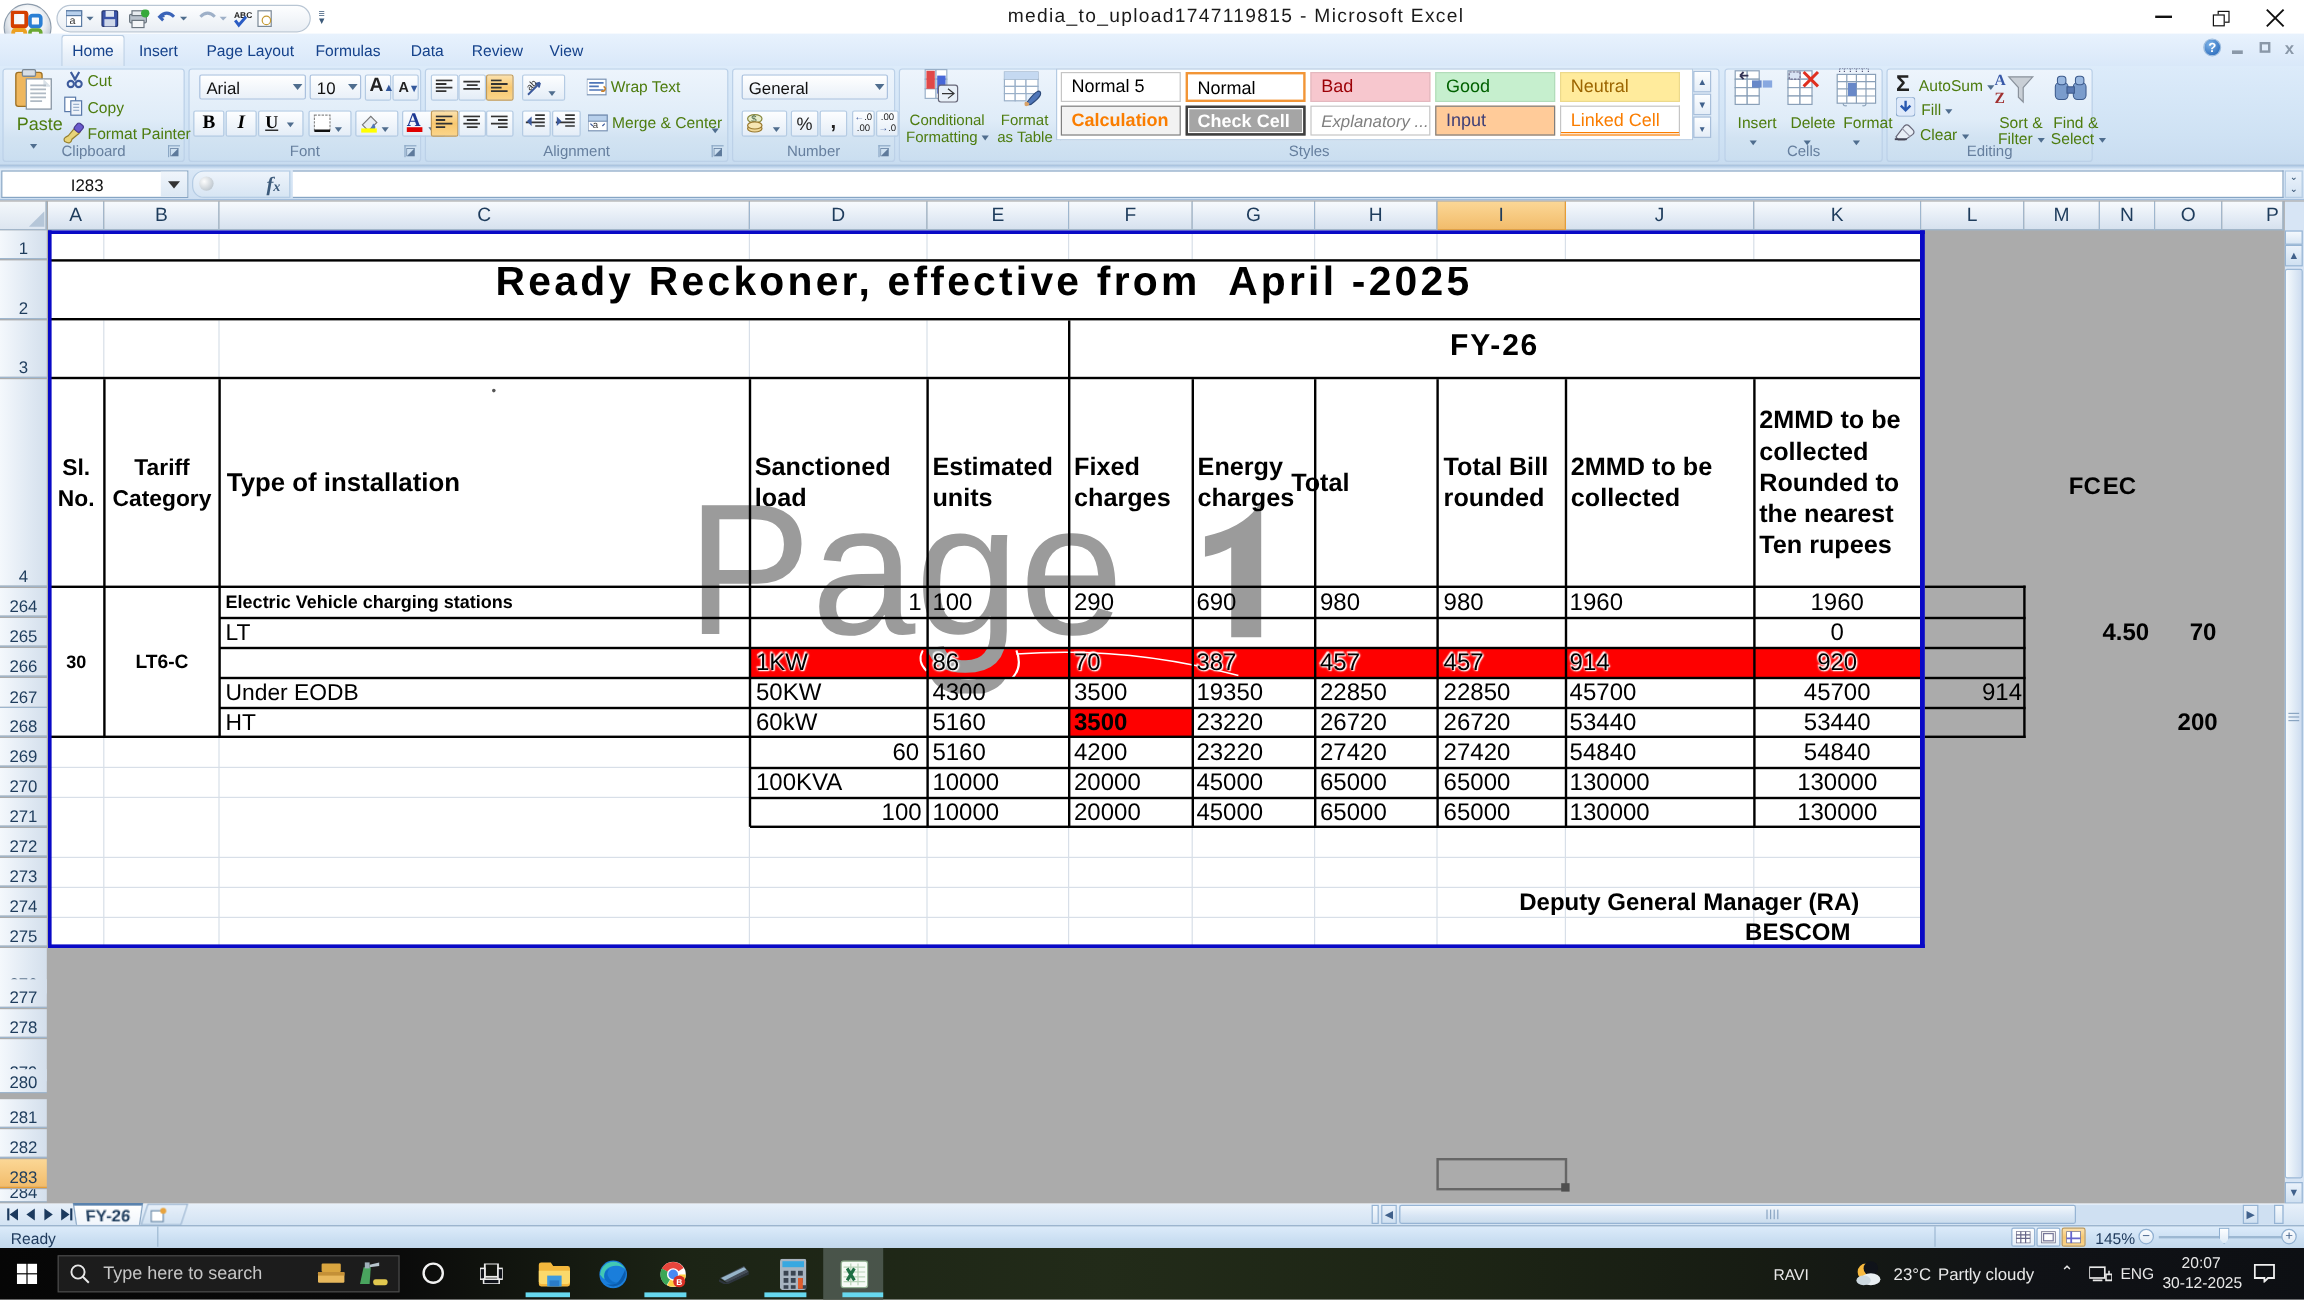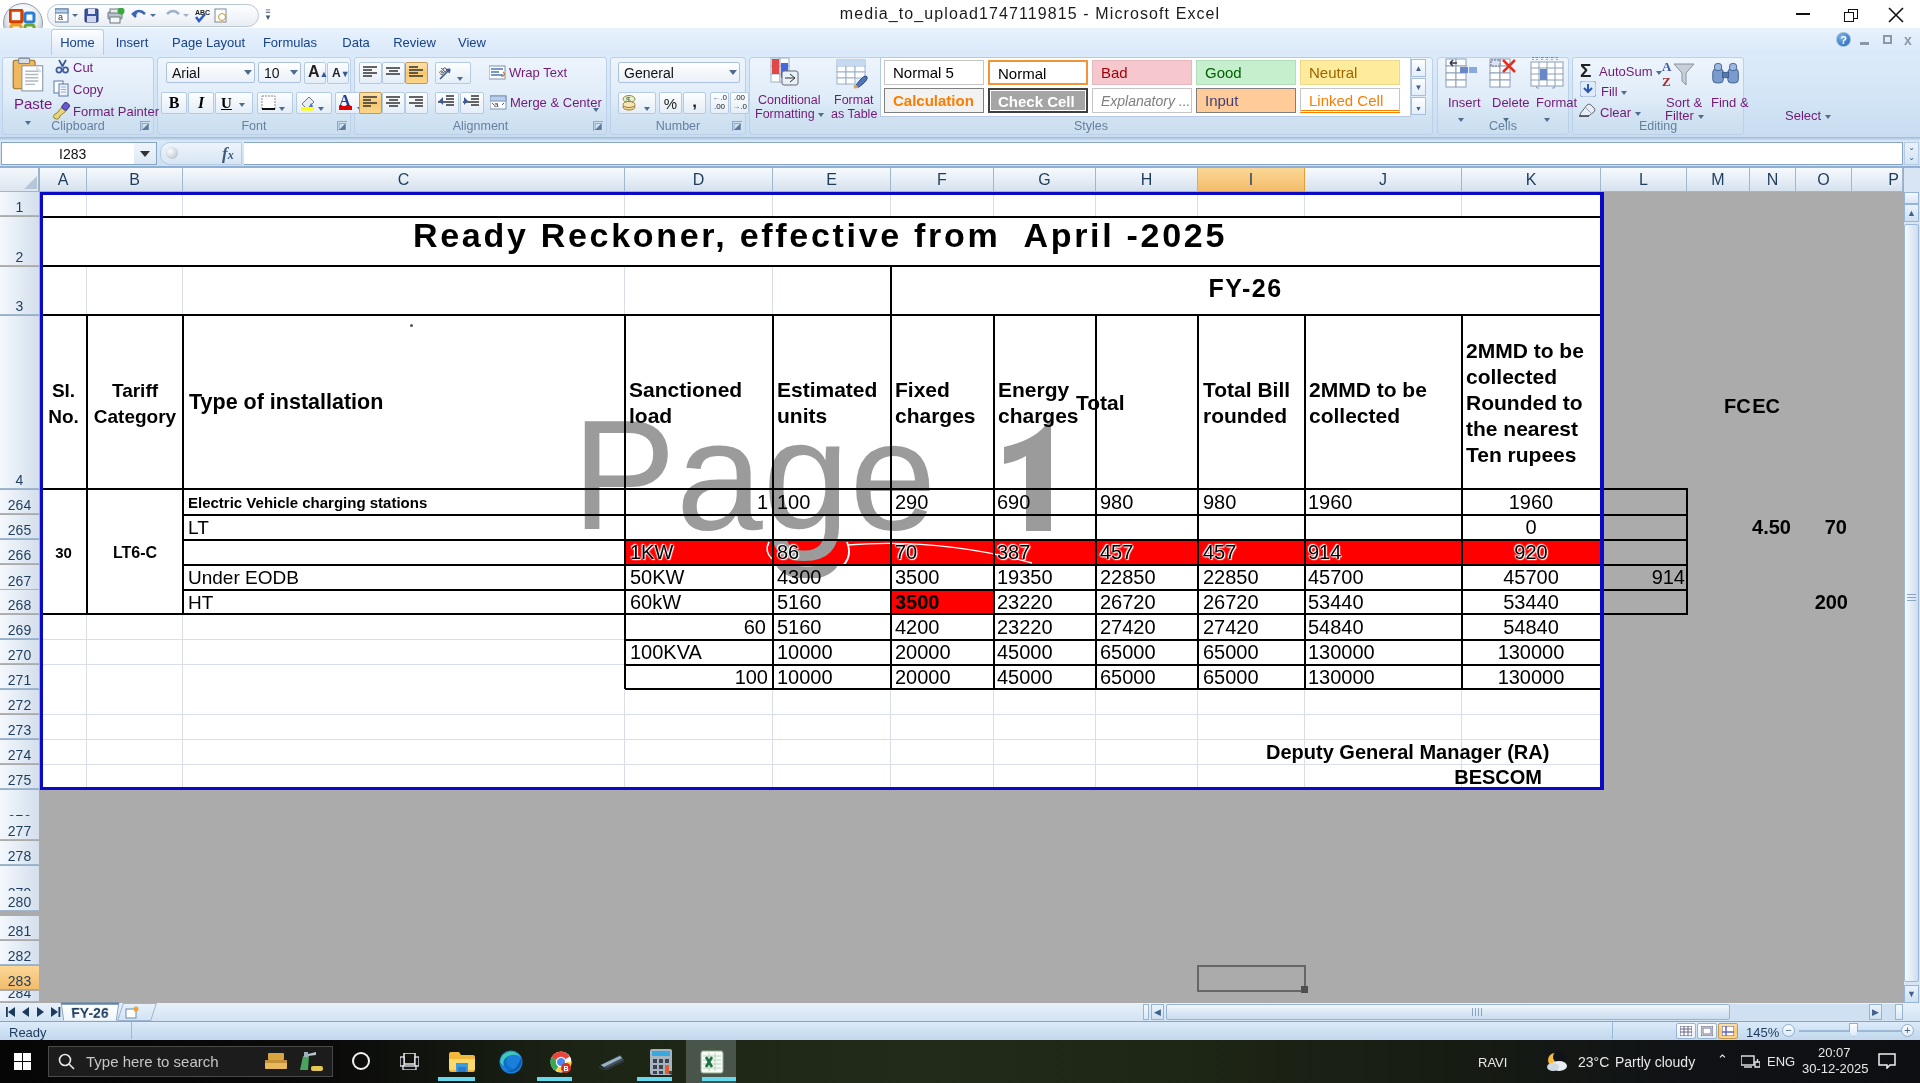--- a/index.html
+++ b/index.html
@@ -12,21 +12,21 @@
 
 #tabrow{left:0;top:28px;width:1920px;height:27px;background:linear-gradient(#e8f2fd,#d9e8f9)}
 .rtab{top:31px;height:24px;line-height:24px;font-size:13px;color:#15428b;text-align:center;white-space:nowrap}
 #hometab{left:51px;top:29px;width:53px;height:26px;background:linear-gradient(#fdfeff,#e9f1fa 60%,#dfeaf6);border:1px solid #b9cde2;border-bottom:none;border-radius:3px 3px 0 0;line-height:25px;font-size:13px;color:#15428b;text-align:center}
 
 #ribbon{left:0;top:55px;width:1920px;height:82px;background:linear-gradient(#dcebfa,#cfe2f4 70%,#c8dcf0)}
 #ribbonedge{left:0;top:137px;width:1920px;height:4px;background:linear-gradient(#9cb9d8,#dcebfa)}
 .grp{position:absolute;top:57px;height:78px;border:1px solid #bcd1e8;border-radius:3px;background:linear-gradient(#edf4fc,#dfecf8 55%,#d2e3f2 75%,#cadef0)}
 .grplabel{position:absolute;bottom:1px;left:0;right:0;text-align:center;font-size:12.5px;color:#667f9e}
 .launcher{position:absolute;bottom:3px;right:3px;width:10px;height:10px;border:1px solid #8ca8c5;border-right:none;border-bottom:none;color:#5e7a9b;font-size:9px;line-height:8px}
-.btntext{position:absolute;font-size:13px;color:#701a75;white-space:nowrap}
+.btntext{position:absolute;font-size:13px;color:#4d7c0f;white-space:nowrap}
 .dd{display:inline-block;width:0;height:0;border-left:3px solid transparent;border-right:3px solid transparent;border-top:4px solid #4f6d8e;vertical-align:middle}
 .combo{position:absolute;top:62px;height:21px;background:linear-gradient(#fff,#e9f0f8);border:1px solid #abc1de;border-radius:2px;font-size:14px;color:#111;line-height:20px;padding-left:5px}
 .combodd{position:absolute;right:2px;top:7px;width:0;height:0;border-left:4px solid transparent;border-right:4px solid transparent;border-top:5px solid #4f6d8e}
 .sbtn{position:absolute;height:22px;border:1px solid #b5cbe3;border-radius:2px;background:linear-gradient(#fdfeff,#e4edf7)}
 .hl{background:linear-gradient(#fce1ac,#f8c870 50%,#fbd58a)!important;border:1px solid #c29a56!important}
 
 .sg{position:absolute;height:25px;font-size:15px;line-height:24px;padding-left:8px;border:1px solid #c5c5c5}
 
 #fbar{left:0;top:141px;width:1920px;height:26px;background:linear-gradient(#d9e7f6,#cfe0f2);border-bottom:1px solid #8fb0d4}
 
@@ -385,21 +385,21 @@
 <div class="btntext" style="left:1666px;top:95px;font-size:13px">Sort &amp;</div>
 <div class="btntext" style="left:1665px;top:108px;font-size:13px">Filter <span class="dd"></span></div>
 <svg class="a" style="left:1711px;top:60px" width="30" height="30" viewBox="0 0 34 34">
  <rect x="2" y="10" width="12" height="16" rx="4" fill="#7a9ccc" stroke="#3c5a8c"></rect>
  <rect x="19" y="10" width="12" height="16" rx="4" fill="#7a9ccc" stroke="#3c5a8c"></rect>
  <rect x="4" y="4" width="8" height="8" rx="3" fill="#9ab8e0" stroke="#3c5a8c"></rect>
  <rect x="21" y="4" width="8" height="8" rx="3" fill="#9ab8e0" stroke="#3c5a8c"></rect>
  <rect x="13" y="14" width="7" height="6" fill="#5878b0" stroke="#3c5a8c"></rect>
 </svg>
 <div class="btntext" style="left:1711px;top:95px;font-size:13px">Find &amp;</div>
-<div class="btntext" style="left:1785px;top:108px;font-size:13px">Select <span class="dd"></span></div>
+<div class="btntext" style="left:1709px;top:108px;font-size:13px">Select <span class="dd"></span></div>
 
 <div class="a" id="fbar"></div>
 <div class="a" style="left:1px;top:142px;width:156px;height:23px;background:#fff;border:1px solid #86a5c4"></div>
 <div class="a" style="left:59px;top:146px;font-size:14px;color:#111">I283</div>
 <div class="a" style="left:134px;top:143px;width:22px;height:21px;background:linear-gradient(#f0f5fb,#dce8f4)"></div>
 <div class="a" style="left:140px;top:151px;width:0;height:0;border-left:5px solid transparent;border-right:5px solid transparent;border-top:6px solid #333"></div>
 <div class="a" style="left:160px;top:142px;width:82px;height:23px;border:1px solid #b5cce4;border-radius:10px 0 0 10px;background:linear-gradient(#eef4fb,#d7e5f3)"></div>
 <div class="a" style="left:166px;top:147px;width:12px;height:12px;border-radius:50%;background:radial-gradient(circle at 35% 35%,#fdfdfd,#aab6c0)"></div>
 <div class="a" style="left:222px;top:144px;font-family:'Liberation Serif',serif;font-style:italic;font-size:17px;color:#3c5a7a;font-weight:bold">f<span style="font-size:12px">x</span></div>
 <div class="a" style="left:244px;top:142px;width:1659px;height:23px;background:#fff;border:1px solid #86a5c4;border-left:none"></div>

